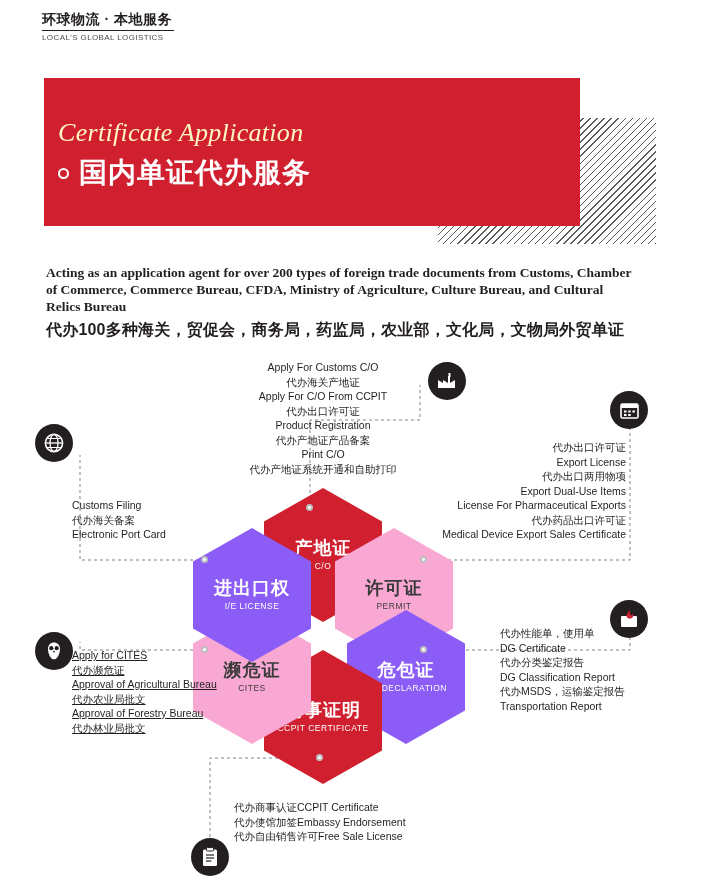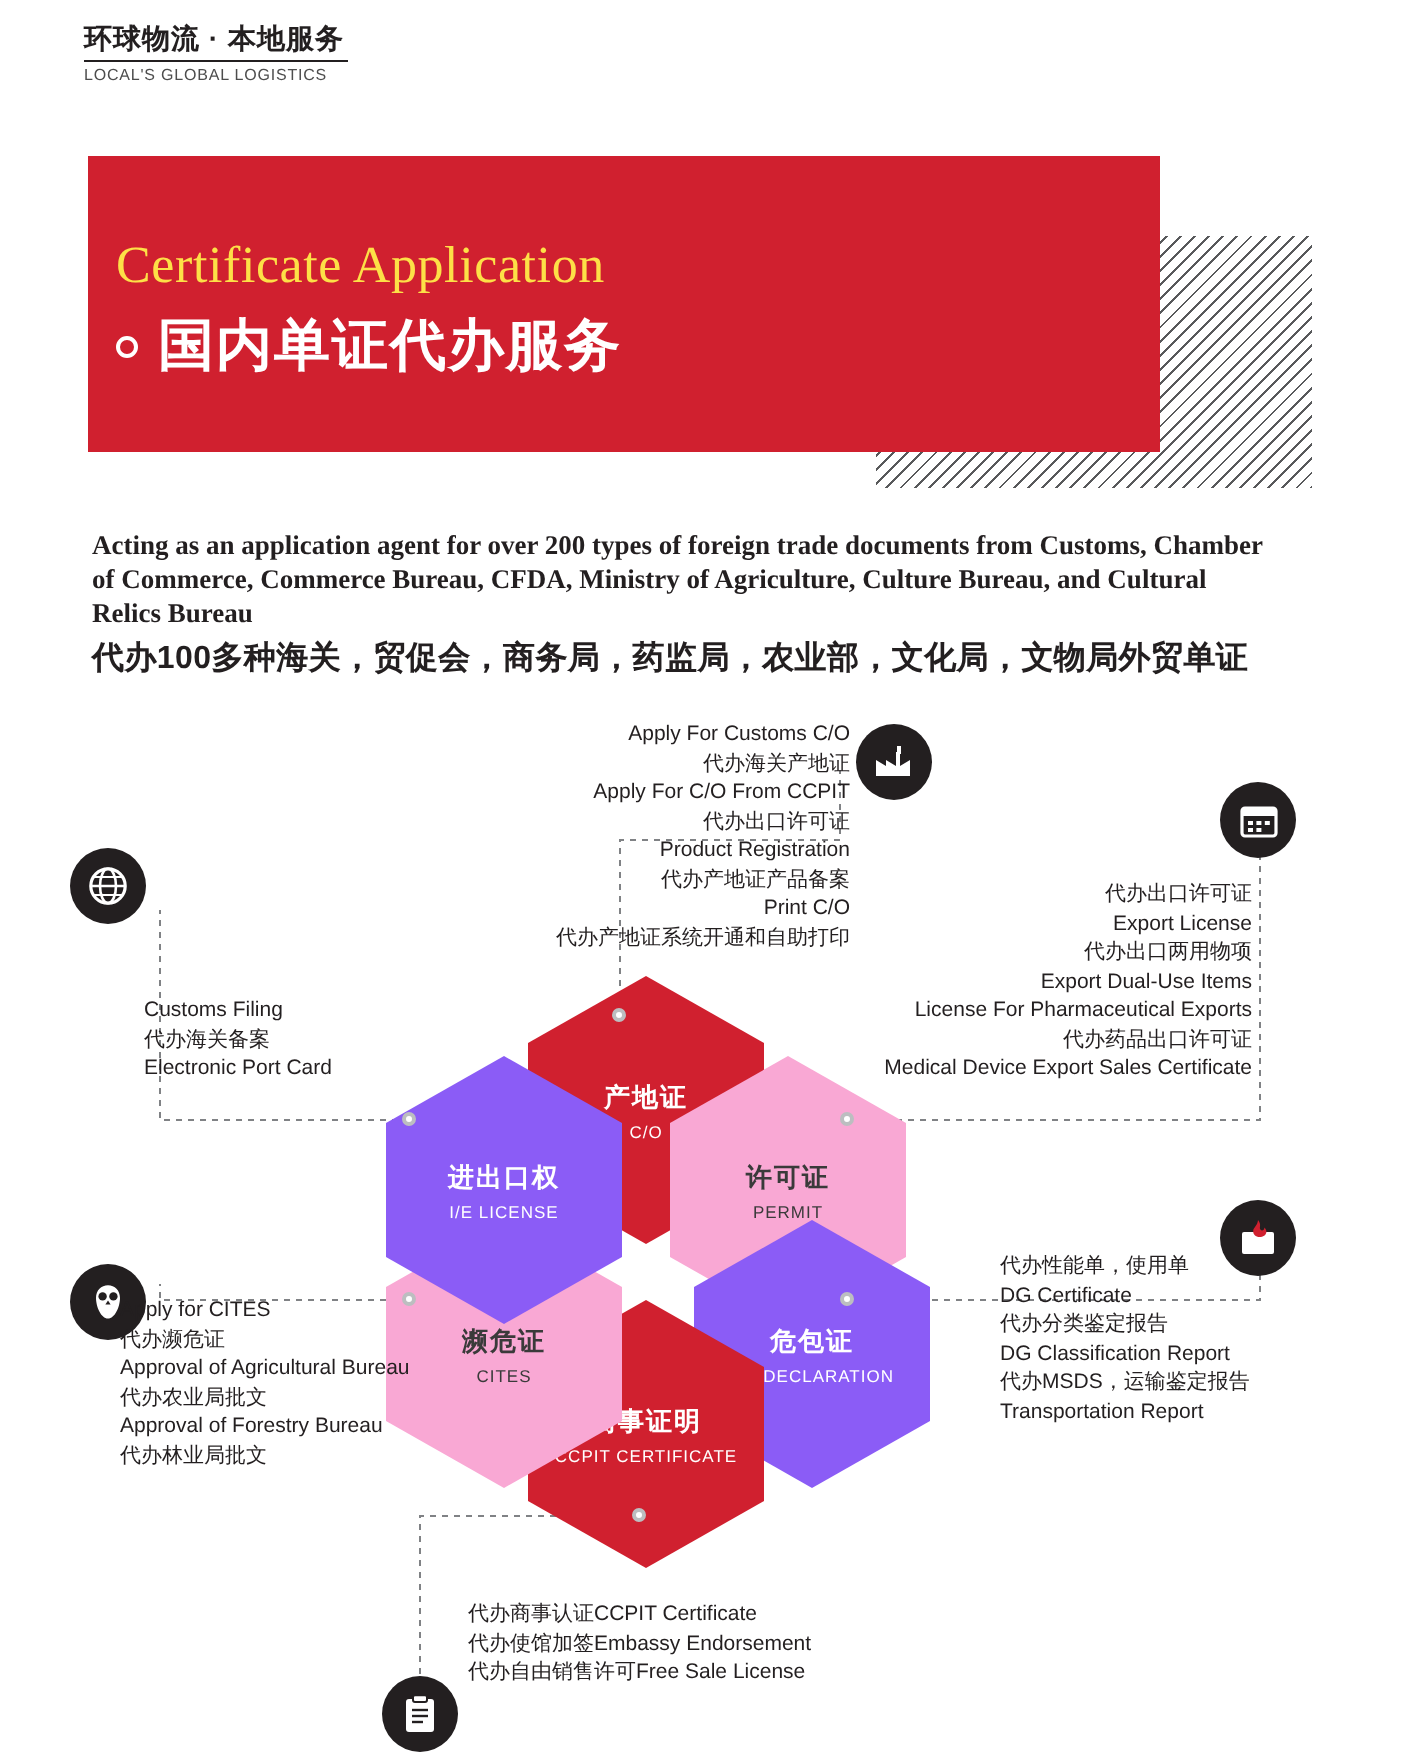--- a/index.html
+++ b/index.html
@@ -68,22 +68,23 @@
     width: 536px;
     height: 148px;
     background: #d0202f;
   }
   .red-band .title-en {
     position: absolute;
     left: 14px;
     top: 40px;
     font-family: "Liberation Serif", serif;
     font-size: 26px;
-    color: #fde047;
+    color: #fef9c3;
     letter-spacing: 0.3px;
+    font-style: italic;
   }
   .red-band .title-cn {
     position: absolute;
     left: 14px;
     top: 76px;
     font-size: 28px;
     font-weight: bold;
     color: #ffffff;
     letter-spacing: 1px;
     display: flex;
@@ -137,21 +138,21 @@
     height: 134px;
     clip-path: polygon(50% 0%, 100% 25%, 100% 75%, 50% 100%, 0% 75%, 0% 25%);
     display: flex;
     flex-direction: column;
     align-items: center;
     justify-content: center;
     text-align: center;
     box-sizing: border-box;
   }
   .hex .hx-cn {
-    font-size: 13px;
+    font-size: 18px;
     font-weight: bold;
     letter-spacing: 1px;
     line-height: 19px;
   }
   .hex .hx-en {
     font-size: 8.5px;
     letter-spacing: 0.5px;
     margin-top: 3px;
     line-height: 11px;
   }
@@ -284,21 +285,21 @@
   <div class="nub" style="left:316px;top:754px;"></div>
   <div class="nub" style="left:201px;top:646px;"></div>
   <div class="nub" style="left:201px;top:556px;"></div>
 
   <div class="circ" style="left:428px;top:362px;">
     <svg width="20" height="16" viewBox="0 0 20 16" aria-hidden="true">
       <path d="M1 15V7l5 3V7l5 3V3h2v7l5-3v8z" fill="#ffffff"></path>
       <rect x="11.5" y="0" width="2" height="4" fill="#ffffff"></rect>
     </svg>
   </div>
-  <div class="ann right" style="left:255px;top:360px;width:170px;">
+  <div class="ann right" style="left:238px;top:360px;width:170px;text-align:center;">
     <div>Apply For Customs C/O</div>
     <div>代办海关产地证</div>
     <div>Apply For C/O From CCPIT</div>
     <div>代办出口许可证</div>
     <div>Product Registration</div>
     <div>代办产地证产品备案</div>
     <div>Print C/O</div>
     <div>代办产地证系统开通和自助打印</div>
   </div>
 
@@ -354,21 +355,21 @@
   </div>
 
   <div class="circ" style="left:35px;top:632px;">
     <svg width="20" height="20" viewBox="0 0 20 20" aria-hidden="true">
       <path d="M10 1.6c3.4 0 6 2.6 6 6.3 0 4.6-2.6 10.4-6 10.4S4 12.5 4 7.9c0-3.7 2.6-6.3 6-6.3z" fill="#ffffff"></path>
       <circle cx="7.3" cy="7.2" r="2.1" fill="#231f20"></circle>
       <circle cx="12.7" cy="7.2" r="2.1" fill="#231f20"></circle>
       <path d="M10 9.2l-1.3 2h2.6z" fill="#231f20"></path>
     </svg>
   </div>
-  <div class="ann left" style="left:60px;top:648px;width:200px;">
+  <div class="ann left" style="left:72px;top:648px;width:200px;text-decoration:underline;">
     <div>Apply for CITES</div>
     <div>代办濒危证</div>
     <div>Approval of Agricultural Bureau</div>
     <div>代办农业局批文</div>
     <div>Approval of Forestry Bureau</div>
     <div>代办林业局批文</div>
   </div>
 
   <div class="circ" style="left:191px;top:838px;">
     <svg width="16" height="20" viewBox="0 0 16 20" aria-hidden="true">

